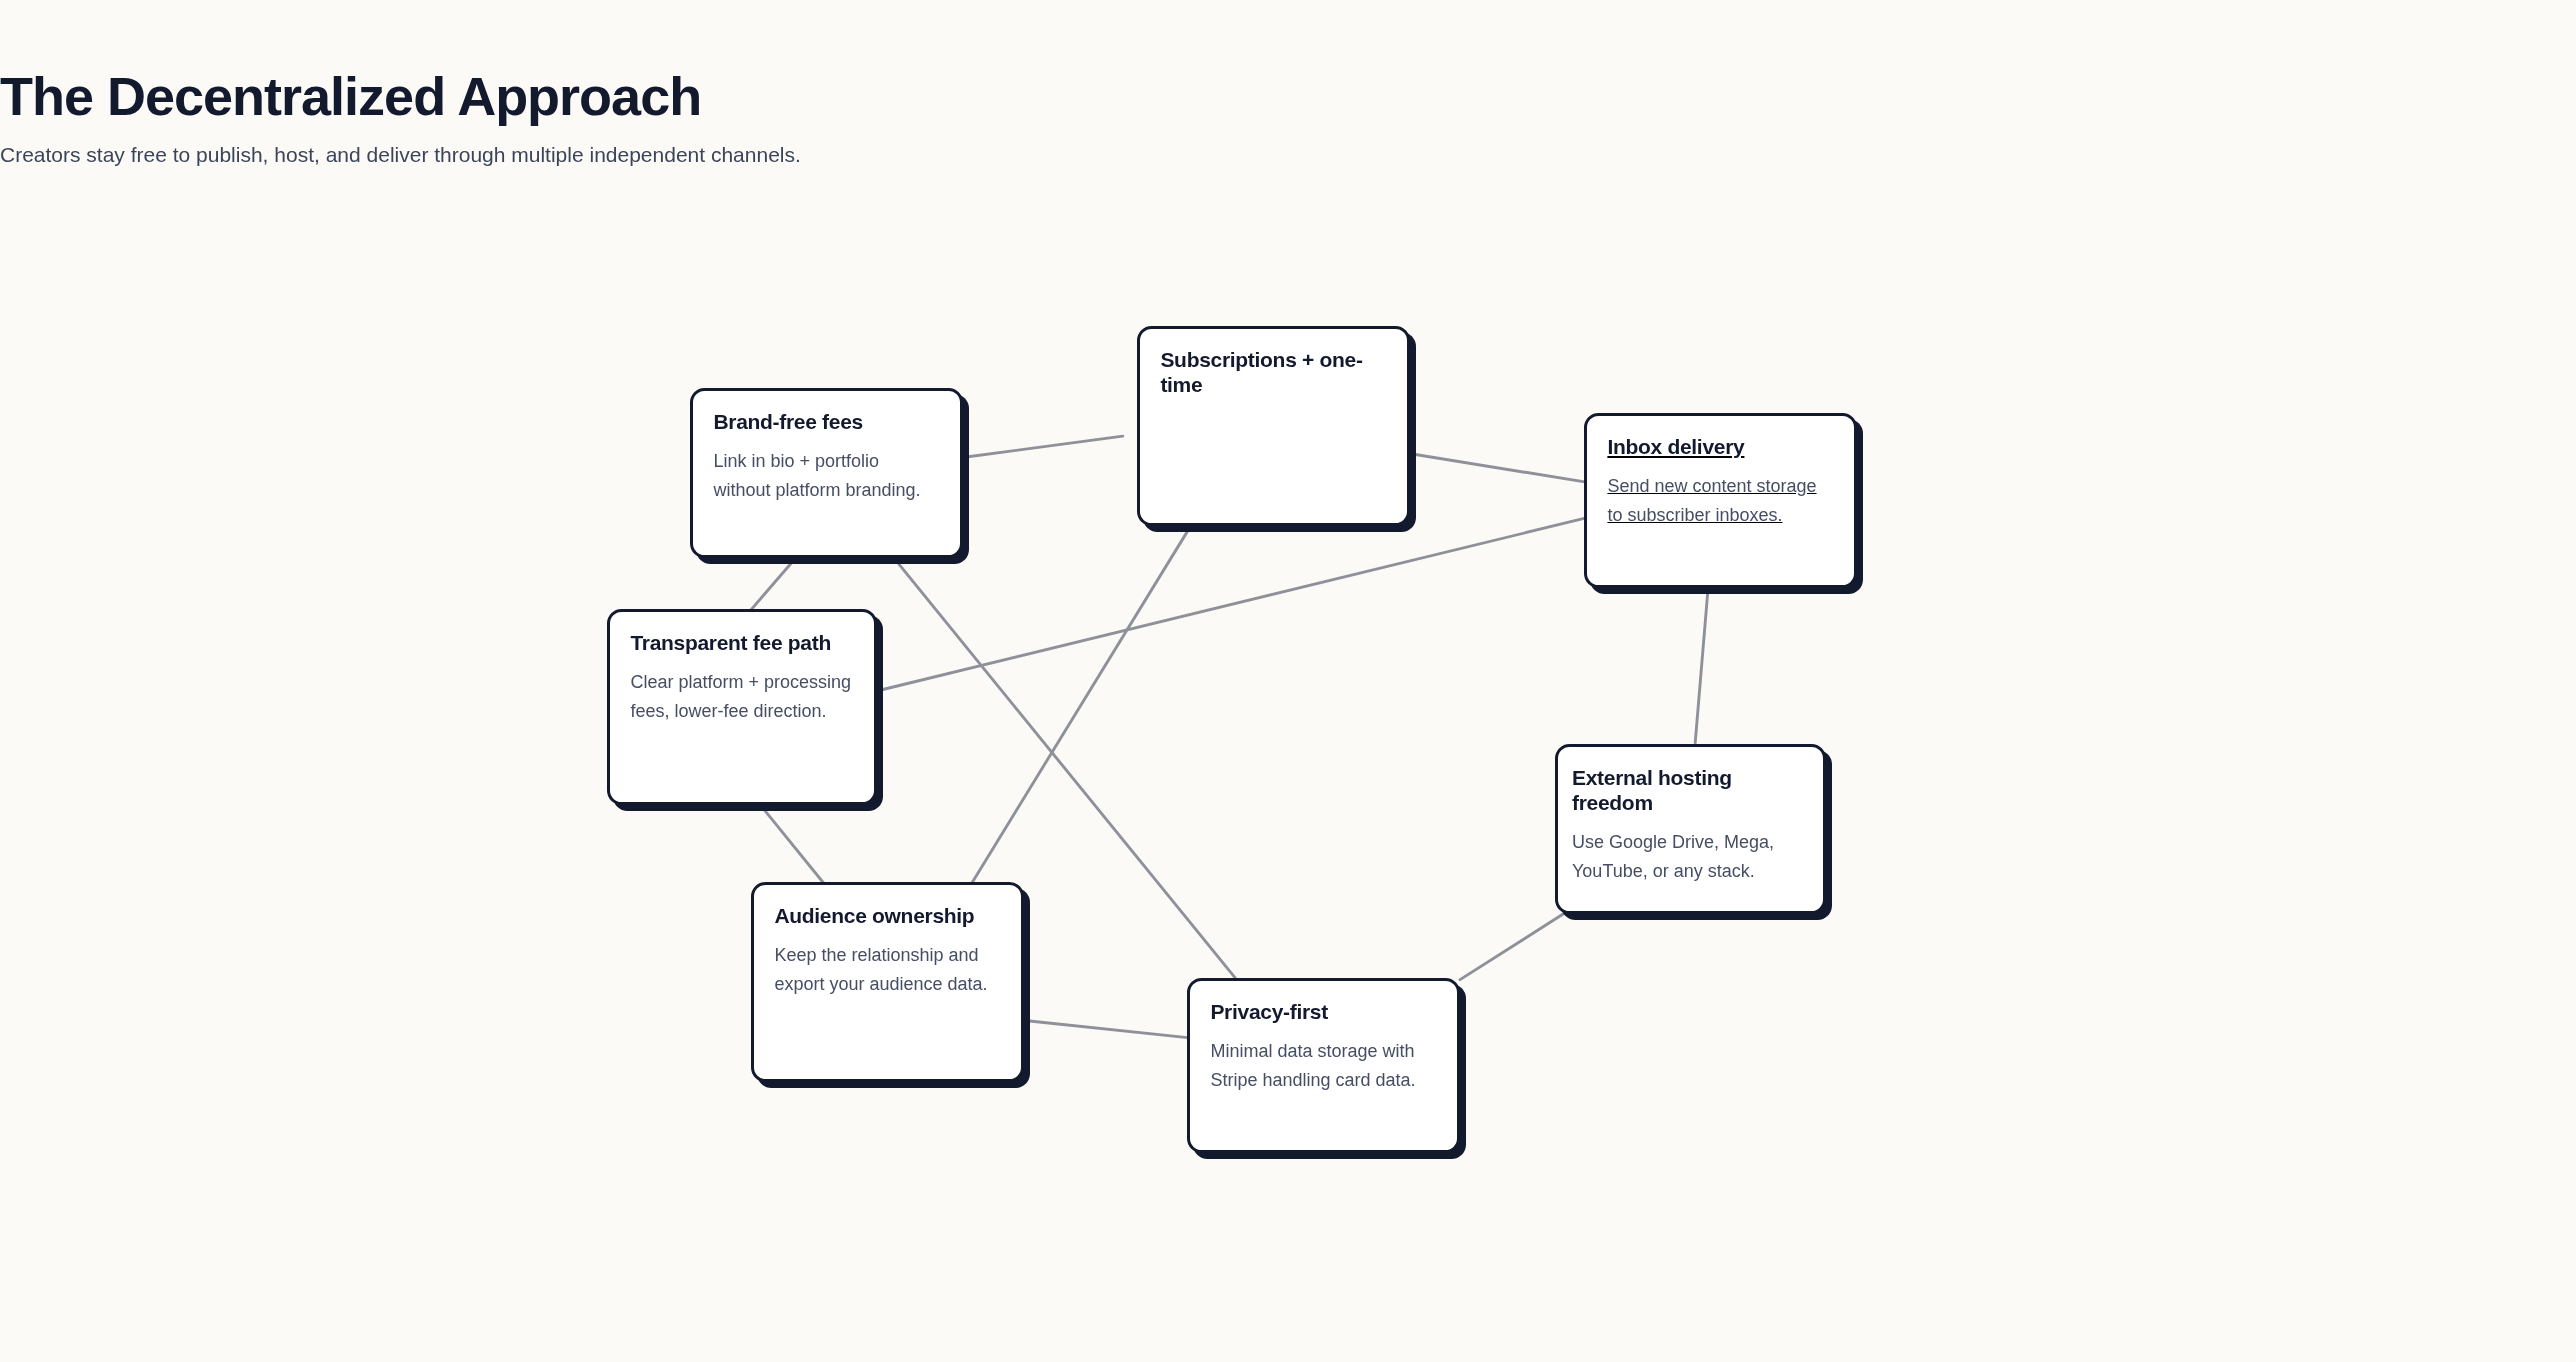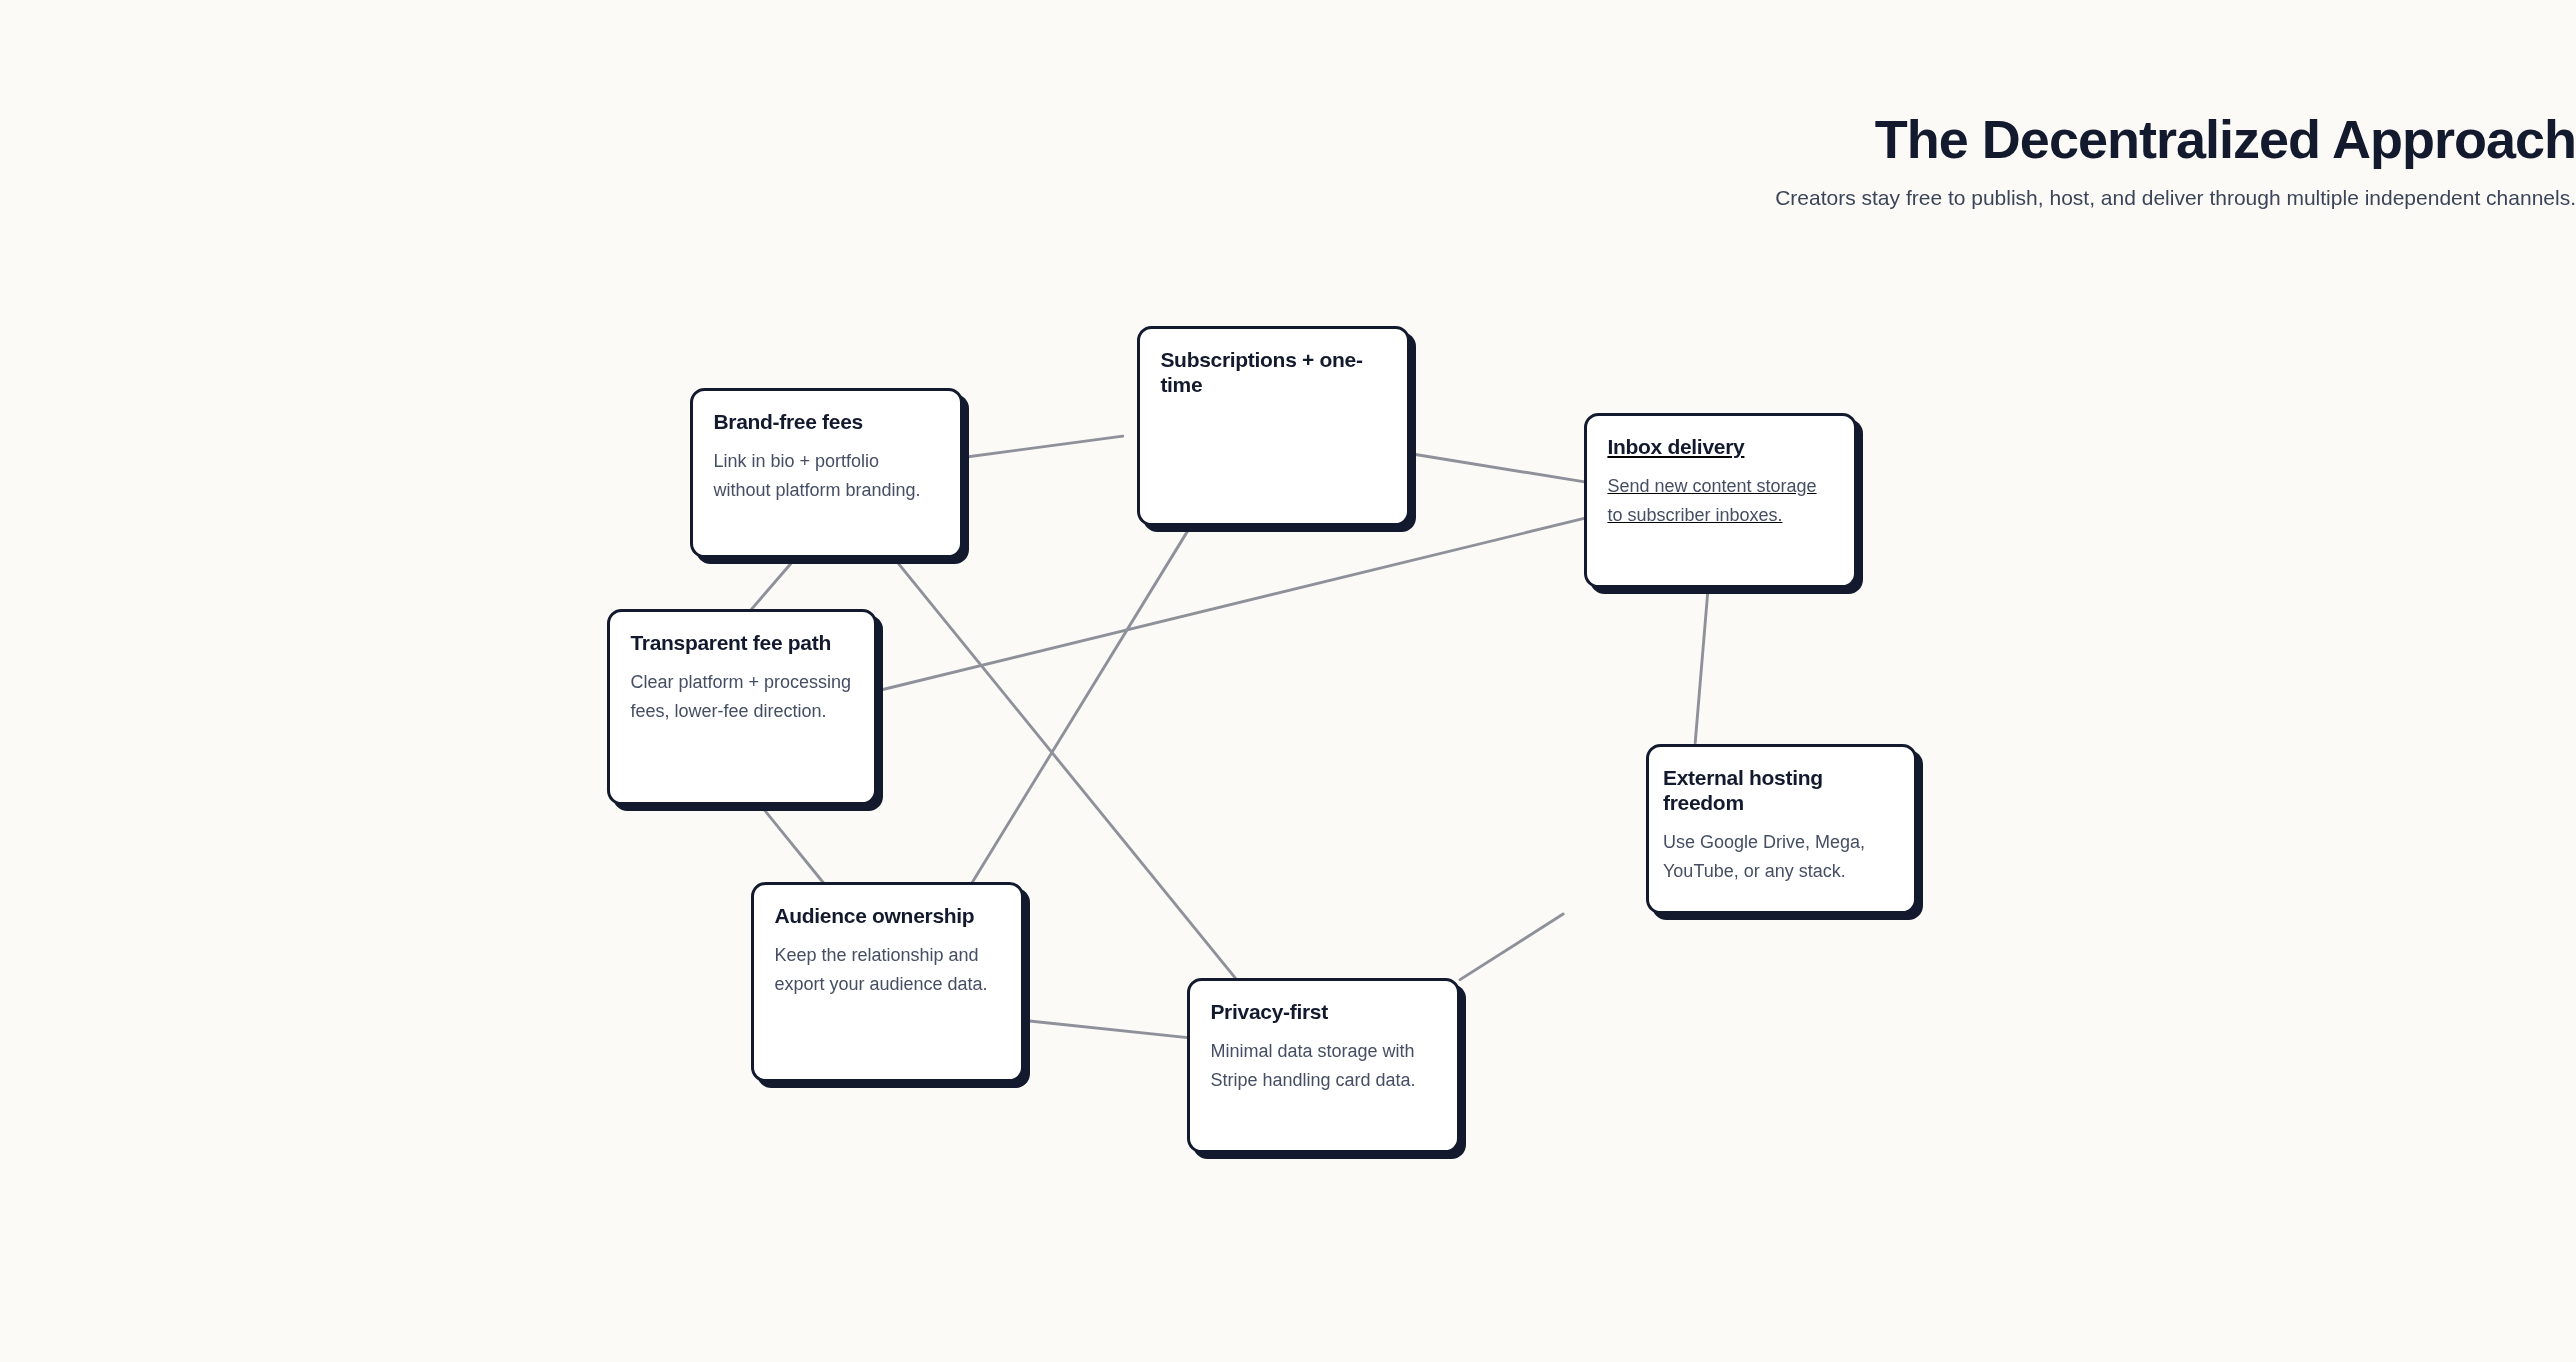--- a/index.html
+++ b/index.html
@@ -18,22 +18,22 @@
     width: 2576px;
     height: 1363px;
     background: #FBFAF7;
   }
 
   
   .header {
     position: absolute;
     top: 0; left: 0;
     width: 2576px;
-    text-align: right;
-    padding-top: 109px;
+    text-align: left;
+    padding-top: 66px;
   }
 
   .page-title {
     font-size: 54px;
     font-weight: 700;
     letter-spacing: -1px;
     color: #131A2E;
     line-height: 1.12;
   }
 
@@ -130,21 +130,21 @@
           <div class="node-title">Subscriptions + one-time</div>
         </div>
         <div class="node" style="left: 1584px; top: 413px; width: 273px; height: 175px; text-decoration: underline;">
           <div class="node-title">Inbox delivery</div>
           <div class="node-desc">Send new content storage to subscriber inboxes.</div>
         </div>
         <div class="node" style="left: 607px; top: 609px; width: 270px; height: 196px;">
           <div class="node-title">Transparent fee path</div>
           <div class="node-desc">Clear platform + processing fees, lower-fee direction.</div>
         </div>
-        <div class="node" style="left: 1646px; top: 744px; width: 271px; height: 170px; padding-left: 14px;">
+        <div class="node" style="left: 1555px; top: 744px; width: 271px; height: 170px; padding-left: 14px;">
           <div class="node-title">External hosting freedom</div>
           <div class="node-desc">Use Google Drive, Mega, YouTube, or any stack.</div>
         </div>
         <div class="node" style="left: 751px; top: 882px; width: 273px; height: 200px;">
           <div class="node-title">Audience ownership</div>
           <div class="node-desc">Keep the relationship and export your audience data.</div>
         </div>
         <div class="node" style="left: 1187px; top: 978px; width: 273px; height: 175px;">
           <div class="node-title">Privacy-first</div>
           <div class="node-desc">Minimal data storage with Stripe handling card data.</div>

